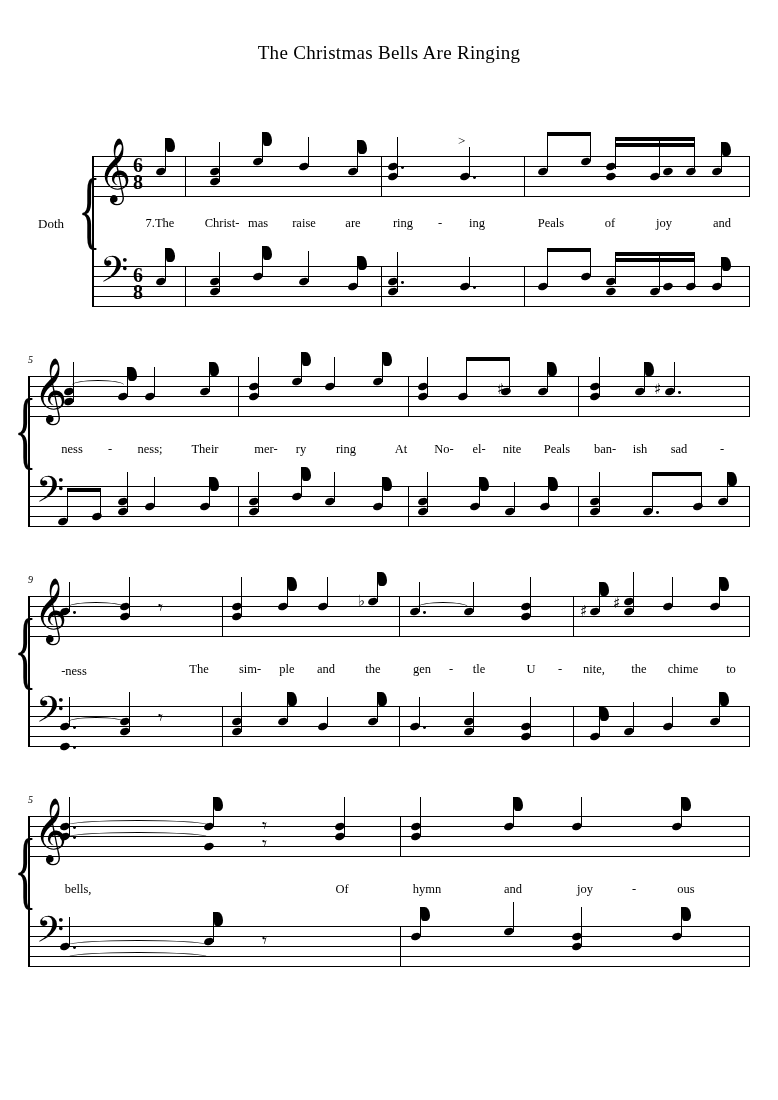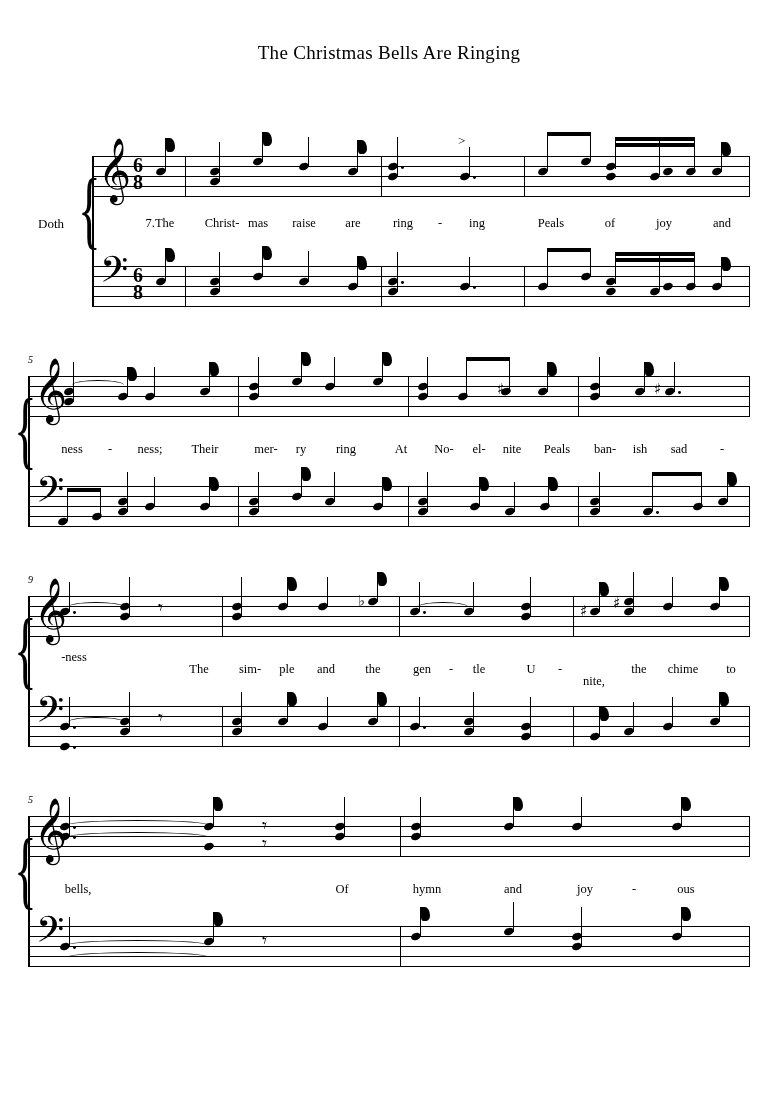--- a/index.html
+++ b/index.html
@@ -538,32 +538,32 @@
     <div class="stem" style="left:599px; top:127px; height:30px;"></div>
     <div class="flag" style="left:600px; top:127px;"></div>
     <div class="notehead" style="left:624px; top:148px;"></div>
     <div class="stem" style="left:633px; top:122px; height:30px;"></div>
     <div class="notehead" style="left:663px; top:143px;"></div>
     <div class="stem" style="left:672px; top:117px; height:30px;"></div>
     <div class="notehead" style="left:710px; top:138px;"></div>
     <div class="stem" style="left:719px; top:112px; height:30px;"></div>
     <div class="flag" style="left:720px; top:112px;"></div>
 
-    <div class="lyric" style="left:74px; top:70px;">-ness</div>
+    <div class="lyric" style="left:74px; top:84px;">-ness</div>
     <div class="lyric" style="left:199px; top:82px;">The</div>
     <div class="lyric" style="left:250px; top:82px;">sim-</div>
     <div class="lyric" style="left:287px; top:82px;">ple</div>
     <div class="lyric" style="left:326px; top:82px;">and</div>
     <div class="lyric" style="left:373px; top:82px;">the</div>
     <div class="lyric" style="left:422px; top:82px;">gen</div>
     <div class="lyric" style="left:451px; top:82px;">-</div>
     <div class="lyric" style="left:479px; top:82px;">tle</div>
     <div class="lyric" style="left:531px; top:82px;">U</div>
     <div class="lyric" style="left:560px; top:82px;">-</div>
-    <div class="lyric" style="left:594px; top:82px;margin-top:12px;">nite,</div>
+    <div class="lyric" style="left:594px; top:82px;">nite,</div>
     <div class="lyric" style="left:639px; top:82px;">the</div>
     <div class="lyric" style="left:683px; top:82px;">chime</div>
     <div class="lyric" style="left:731px; top:82px;">to</div>
   </div>
 
   <div class="system" style="left:0; top:800px; width:778px; height:180px;">
     <div class="meas-num" style="left:28px; top:-6px;">5</div>
     <div class="staff-line" style="left:28px; top:16px; width:722px;"></div>
     <div class="staff-line" style="left:28px; top:26px; width:722px;"></div>
     <div class="staff-line" style="left:28px; top:36px; width:722px;"></div>

